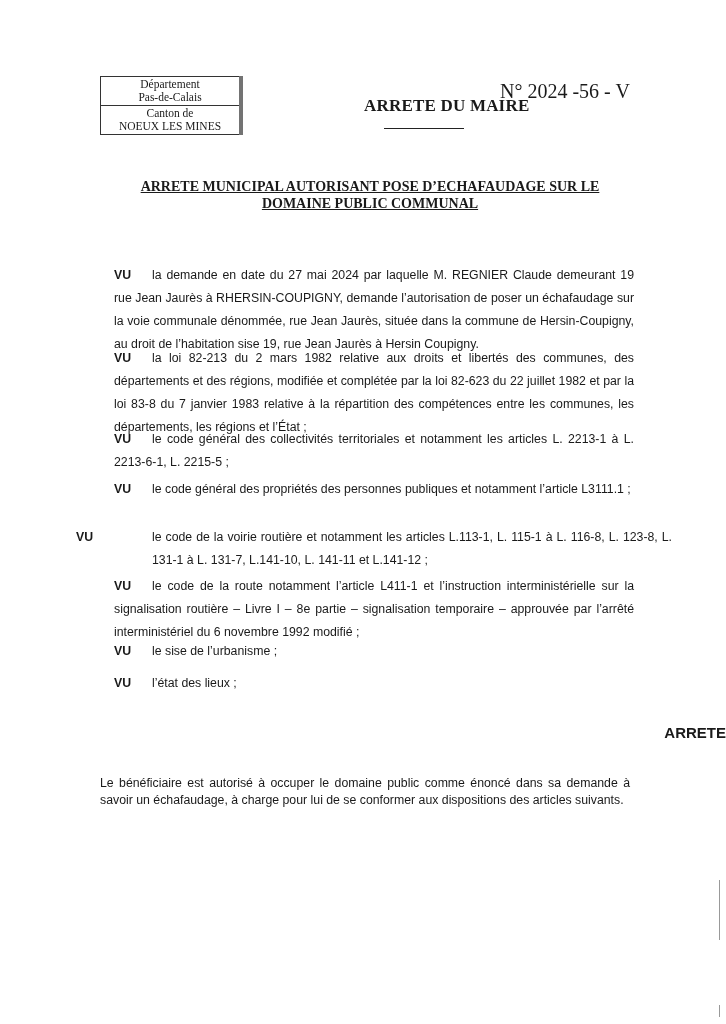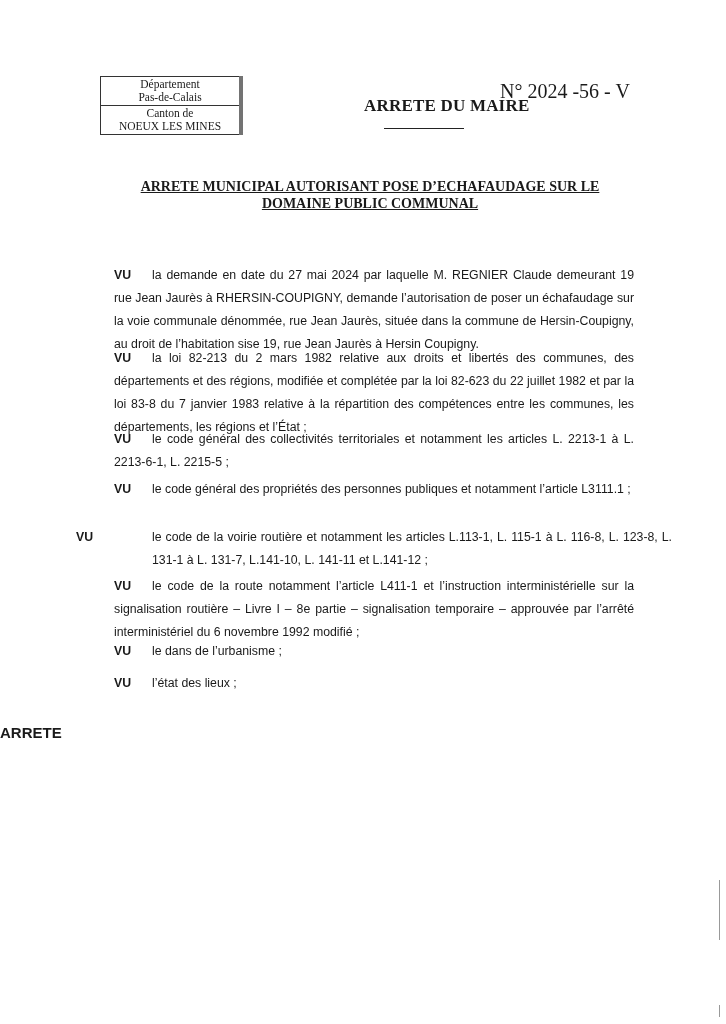--- a/index.html
+++ b/index.html
@@ -21,21 +21,21 @@
   .main-title {
     position:absolute; left:100px; top:178px; width:540px; text-align:center;
     font-family:"Liberation Serif", serif; font-weight:bold; font-size:14px; line-height:17px;
     text-decoration:underline;
   }
 
   .vu { position:absolute; left:114px; width:520px; font-family:"Liberation Sans", sans-serif; font-size:12.3px; line-height:23px; text-align:justify; }
   .vu .lbl { font-weight:bold; display:inline-block; width:38px; }
   .vu.hang { padding-left:38px; text-indent:-38px; }
 
-  .arrete-heading { position:absolute; left:0; width:726px; top:724px; text-align:left; font-family:"Liberation Sans", sans-serif; font-weight:bold; font-size:15px; }
+  .arrete-heading { position:absolute; left:0; width:726px; top:724px; text-align:right; font-family:"Liberation Sans", sans-serif; font-weight:bold; font-size:15px; }
 
   .article { position:absolute; left:100px; width:530px; font-family:"Liberation Sans", sans-serif; font-size:12.3px; line-height:16.5px; text-align:justify; }
   .article-title { font-weight:bold; text-decoration:underline; font-size:12px; }
 
   .scan-edge { position:absolute; left:719px; top:880px; width:1px; height:60px; background:#999; }
   .scan-edge2 { position:absolute; left:719px; top:1005px; width:1px; height:12px; background:#999; }
 </style>
 </head>
 <body>
 
@@ -71,28 +71,29 @@
 <div class="vu" style="top:478px;">
   <span class="lbl">VU</span><span>le code général des propriétés des personnes publiques et notamment l’article L3111.1 ;</span>
 </div>
 <div class="vu hang" style="top:526px;">
   <span class="lbl">VU</span><span>le code de la voirie routière et notamment les articles L.113-1, L. 115-1 à L. 116-8, L. 123-8, L. 131-1 à L. 131-7, L.141-10, L. 141-11 et L.141-12 ;</span>
 </div>
 <div class="vu" style="top:575px;">
   <span class="lbl">VU</span><span>le code de la route notamment l’article L411-1 et l’instruction interministérielle sur la signalisation   routière – Livre I – 8e partie – signalisation temporaire – approuvée par l’arrêté interministériel du 6 novembre 1992 modifié ;</span>
 </div>
 <div class="vu" style="top:640px;">
-  <span class="lbl">VU</span><span>le dans de l’urbanisme ;</span>
+  <span class="lbl">VU</span><span>le sise de l’urbanisme ;</span>
 </div>
 <div class="vu" style="top:672px;">
   <span class="lbl">VU</span><span>l’état des lieux ;</span>
 </div>
 
 <div class="arrete-heading">ARRETE</div>
 
 <div class="article" style="top:775px;">
+  <div>Le bénéficiaire est autorisé à occuper le domaine public comme énoncé dans sa demande à savoir un échafaudage, à charge pour lui de se conformer aux dispositions des articles suivants.</div>
 </div>
 
 <div class="article" style="top:856px;">
 </div>
 
 <div class="scan-edge"></div>
 <div class="scan-edge2"></div>
 
 </body></html>

